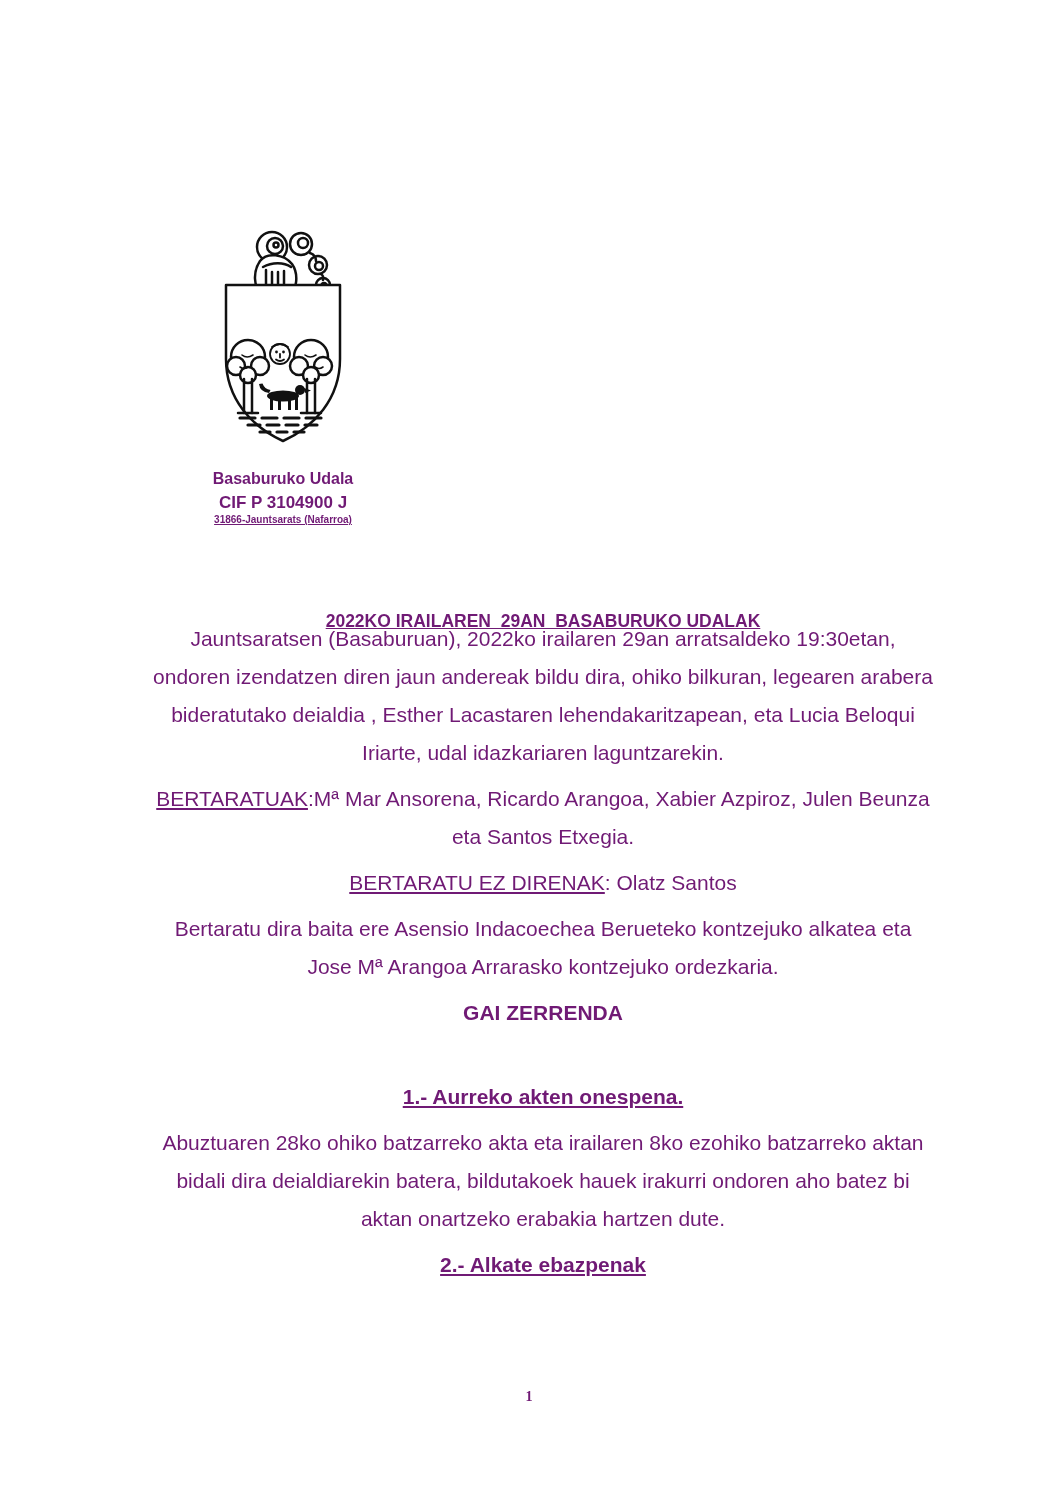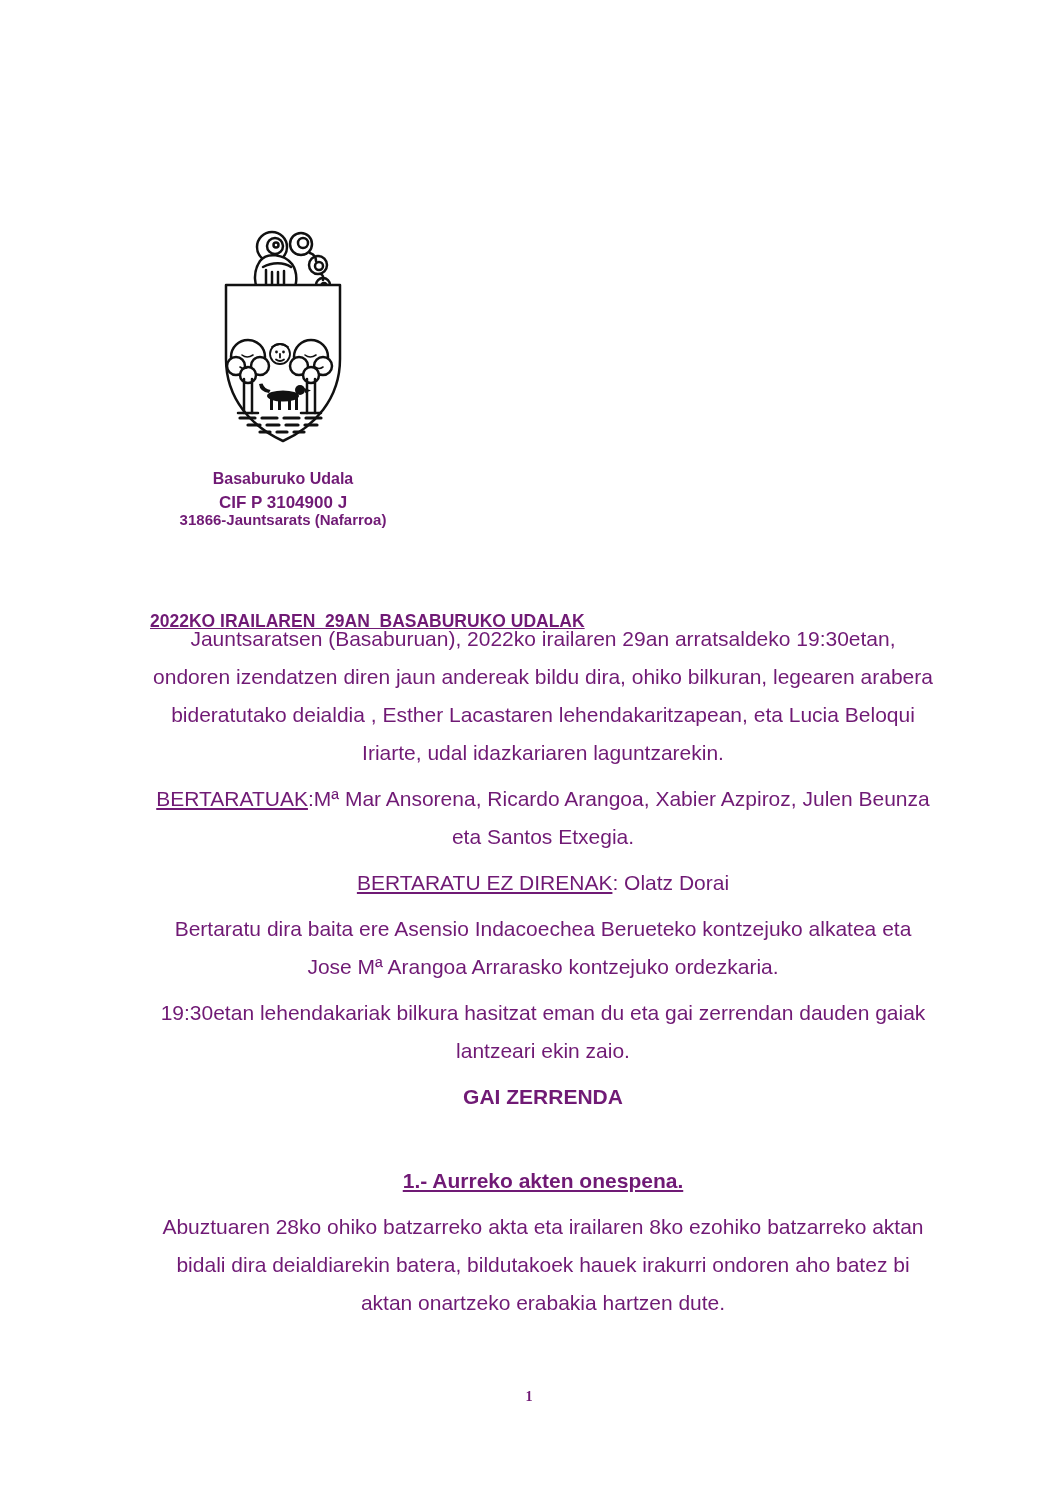--- a/index.html
+++ b/index.html
@@ -14,25 +14,25 @@
     overflow:hidden;
   }
   
   .letterhead {
     position:absolute; left:150px; top:227px; width:266px;
     text-align:center;
   }
   .coa { display:block; margin:0 auto; }
   .org-name  { font-size:16px;   font-weight:bold; line-height:20px; margin-top:26px; }
   .org-cif   { font-size:17px; font-weight:bold; line-height:17px; margin-top:5px; }
-  .org-addr  { font-size:15px; font-weight:bold; line-height:17px; }
+  .org-addr  { font-size:10px; font-weight:bold; line-height:17px;text-decoration:underline; }
   
   .doc-title {
     position:absolute; left:150px; top:556px; width:786px;
-    font-weight:bold; font-size:17.5px; line-height:26px;
+    text-align:center; font-weight:bold; font-size:17.5px; line-height:26px;
     white-space:pre-wrap;
   }
   .u { text-decoration:underline; }
   
   .doc-body {
     position:absolute; left:150px; top:620px; width:786px;
     font-size:21px; line-height:38px; text-align:justify;
   }
   .doc-body p { margin:0 0 8px 0;text-align:center; }
   .para-label { text-decoration:underline; }
@@ -134,30 +134,30 @@
   <div class="doc-title">
     <div><span class="u">2022KO IRAILAREN  29AN  BASABURUKO UDALAK</span></div>
   </div>
 
   <div class="doc-body">
 
     <p>Jauntsaratsen (Basaburuan), 2022ko irailaren 29an arratsaldeko 19:30etan, ondoren izendatzen diren jaun andereak bildu dira, ohiko bilkuran, legearen arabera bideratutako deialdia , Esther Lacastaren lehendakaritzapean, eta Lucia Beloqui Iriarte, udal idazkariaren laguntzarekin.</p>
 
     <p><span class="para-label">BERTARATUAK</span><span>:Mª Mar Ansorena, Ricardo Arangoa, Xabier Azpiroz, Julen Beunza eta Santos Etxegia.</span></p>
 
-    <p><span class="para-label">BERTARATU EZ DIRENAK</span><span>: Olatz Dorai</span></p>
+    <p><span class="para-label">BERTARATU EZ DIRENAK</span><span>: Olatz Santos</span></p>
 
     <p>Bertaratu dira baita ere Asensio Indacoechea Berueteko kontzejuko alkatea eta Jose Mª Arangoa Arrarasko kontzejuko ordezkaria.</p>
 
-    <p>19:30etan lehendakariak bilkura hasitzat eman du eta gai zerrendan dauden gaiak lantzeari ekin zaio.</p>
 
     <p class="agenda-heading">GAI ZERRENDA</p>
 
     <p class="item-heading"><span class="u">1.- Aurreko akten onespena.</span></p>
 
     <p>Abuztuaren 28ko ohiko batzarreko akta eta irailaren 8ko ezohiko batzarreko aktan bidali dira deialdiarekin batera, bildutakoek hauek irakurri ondoren aho batez bi aktan onartzeko erabakia hartzen dute.</p>
 
+    <p class="item-heading second"><span class="u">2.- Alkate ebazpenak</span></p>
 
   </div>
 
   <div class="page-footer">1</div>
 
 </div>
 
 </body></html>

